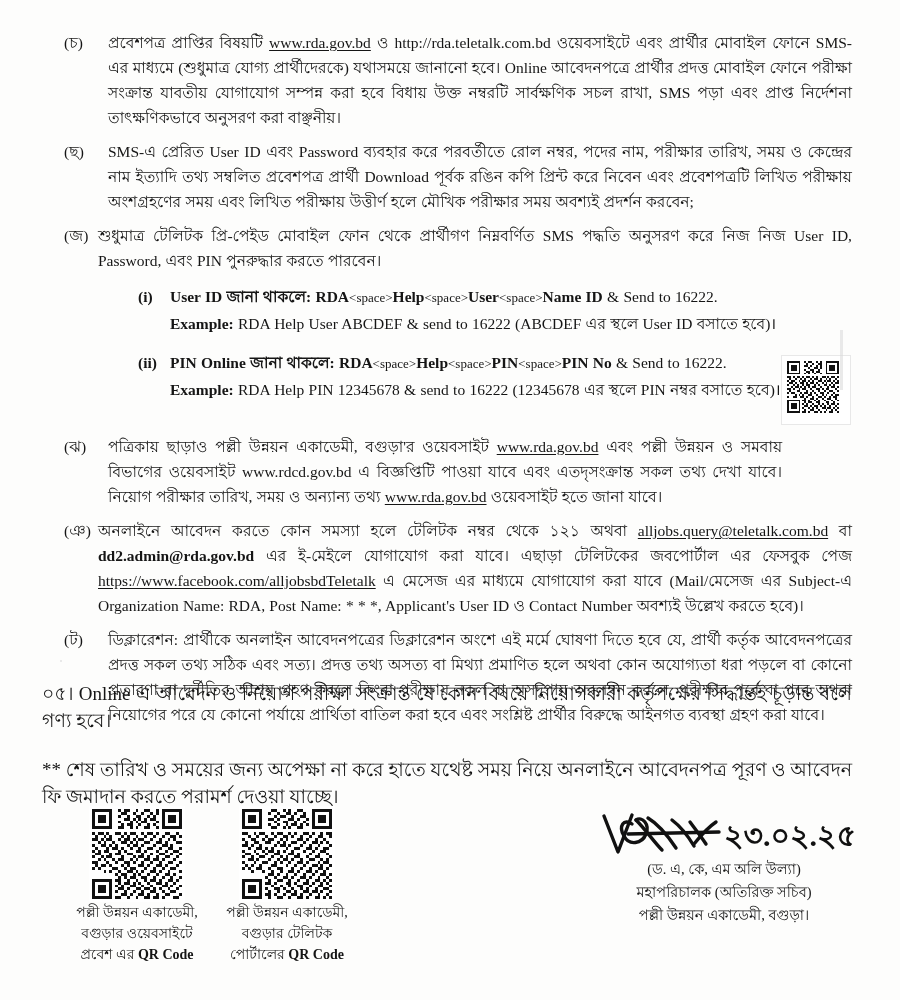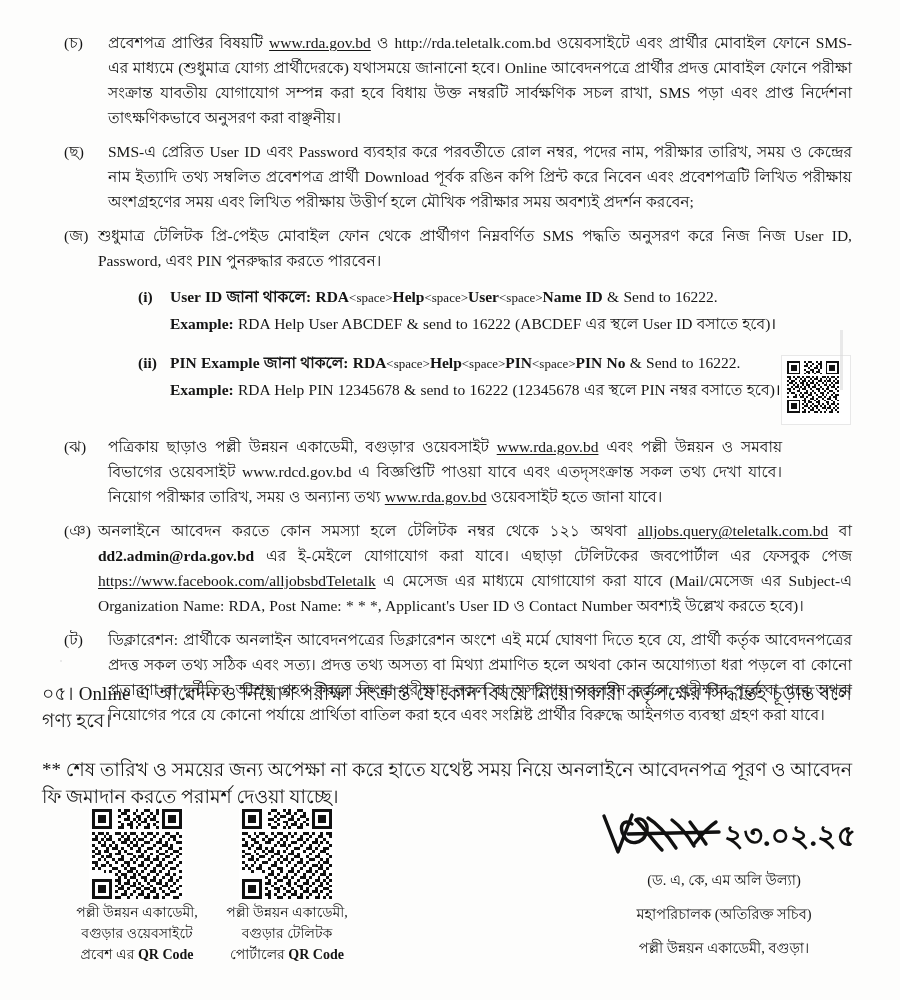--- a/index.html
+++ b/index.html
@@ -139,21 +139,20 @@
   .sign-scribble {
     height: 52px;
     margin-bottom: -4px;
     position: relative;
   }
   .sign-scribble svg { position: absolute; left: 10px; top: 0; }
   .sign-line {
     font-size: 14.5px;
     line-height: 23px;
     white-space: nowrap;
-    margin-top: 11px;
   }
 
   
   .speck {
     position: absolute;
     background: #d9d9d9;
     opacity: .55;
   }
 </style>
 </head>
@@ -184,21 +183,21 @@
             <div class="subitem-marker">(i)</div>
             <div class="subitem-body">
               <span class="subitem-line"><b>User ID জানা থাকলে: RDA</b><span class="sml">&lt;space&gt;</span><b>Help</b><span class="sml">&lt;space&gt;</span><b>User</b><span class="sml">&lt;space&gt;</span><b>Name ID</b><span> &amp; Send to 16222.</span></span>
               <span class="subitem-line"><b>Example:</b><span> RDA Help User ABCDEF &amp; send to 16222 (ABCDEF এর স্থলে User ID বসাতে হবে)।</span></span>
             </div>
           </div>
 
           <div class="subitem">
             <div class="subitem-marker">(ii)</div>
             <div class="subitem-body">
-              <span class="subitem-line"><b>PIN Example জানা থাকলে: RDA</b><span class="sml">&lt;space&gt;</span><b>Help</b><span class="sml">&lt;space&gt;</span><b>PIN</b><span class="sml">&lt;space&gt;</span><b>PIN No</b><span> &amp; Send to 16222.</span></span>
+              <span class="subitem-line"><b>PIN Online জানা থাকলে: RDA</b><span class="sml">&lt;space&gt;</span><b>Help</b><span class="sml">&lt;space&gt;</span><b>PIN</b><span class="sml">&lt;space&gt;</span><b>PIN No</b><span> &amp; Send to 16222.</span></span>
               <span class="subitem-line"><b>Example:</b><span> RDA Help PIN 12345678 &amp; send to 16222 (12345678 এর স্থলে PIN নম্বর বসাতে হবে)।</span></span>
             </div>
           </div>
 
         </div>
       </div>
     </div>
 
     <div class="clause" style="margin-top:18px; padding-right:70px;">
       <div class="clause-marker">(ঝ)</div>

